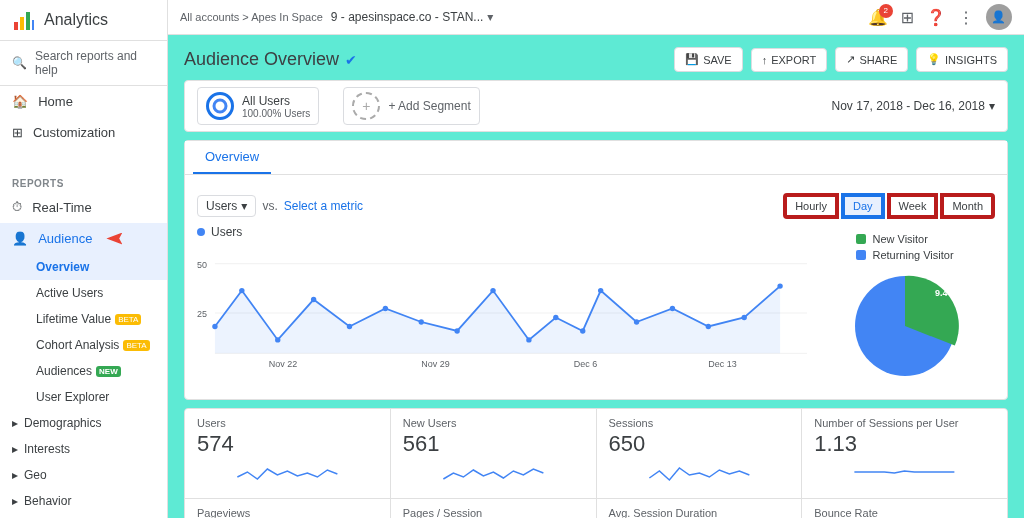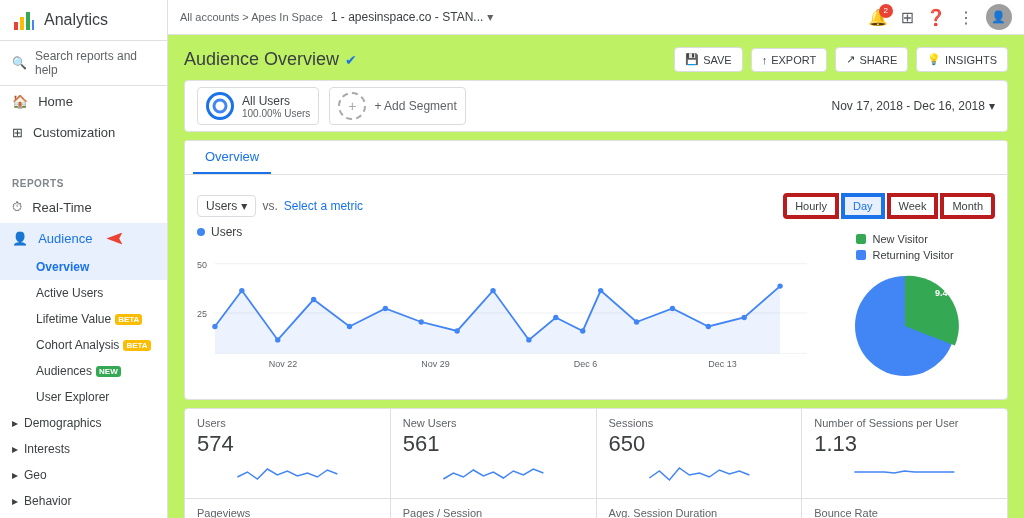--- a/index.html
+++ b/index.html
@@ -62,21 +62,21 @@
     .sidebar-sub-item {
       display: flex;
       align-items: center;
       padding: 6px 12px 6px 36px;
       cursor: pointer;
       font-size: 12px;
       color: #3c4043;
     }
     .sidebar-sub-item.active { color: #1a73e8; font-weight: 600; background: #e8f0fe; }
     .badge-new { background: #34a853; color: #fff; font-size: 8px; font-weight: bold; border-radius: 3px; padding: 1px 3px; margin-left: 4px; }
-    .badge-beta { background: #fbbc04; color: #fff; font-size: 8px; font-weight: bold; border-radius: 3px; padding: 1px 3px; margin-left: 4px; }
+    .badge-beta { background: #fbbc04; color: #fff; font-size: 8px; font-weight: normal; border-radius: 3px; padding: 1px 3px; margin-left: 4px; }
     .sidebar-collapse-item {
       display: flex;
       align-items: center;
       padding: 6px 12px;
       cursor: pointer;
       font-size: 12px;
       color: #3c4043;
       gap: 6px;
     }
     .arrow-red {
@@ -123,21 +123,21 @@
       align-items: center;
       justify-content: center;
     }
     .avatar { width: 26px; height: 26px; border-radius: 50%; background: #bdbdbd; overflow: hidden; cursor: pointer; }
 
     
     #content {
       flex: 1;
       overflow-y: auto;
       padding: 12px 16px;
-      background: #bef264;
+      background: #5eead4;
     }
     .content-header {
       display: flex;
       align-items: center;
       justify-content: space-between;
       margin-bottom: 8px;
     }
     .content-title {
       font-size: 18px;
       font-weight: 400;
@@ -177,21 +177,21 @@
     .segment-bar {
       display: flex;
       align-items: center;
       justify-content: space-between;
       background: #fff;
       border: 1px solid #e0e0e0;
       border-radius: 4px;
       padding: 6px 12px;
       margin-bottom: 8px;
     }
-    .segment-left { display: flex; align-items: center; gap: 10px; }
+    .segment-left { display: flex; align-items: center; gap: 24px; }
     .segment-item {
       display: flex;
       align-items: center;
       gap: 8px;
       padding: 4px 8px;
       border: 1px solid #dadce0;
       border-radius: 4px;
       cursor: pointer;
       font-size: 12px;
     }
@@ -392,21 +392,21 @@
     <span>Discover</span>
   </div>
 </nav>
 
 <div id="main">
 
   <div id="topbar">
     <div class="topbar-breadcrumb">
       <span style="font-size:11px; color:#5f6368;">All accounts &gt; Apes In Space</span>
       <span></span>
-      <span style="font-size:12px; color:#3c4043;">1 - apesinspace.co - STAN...</span>
+      <span style="font-size:12px; color:#3c4043;">9 - apesinspace.co - STAN...</span>
       <span style="cursor:pointer;">▾</span>
     </div>
     <div class="topbar-icons">
       <div class="topbar-icon-btn" style="position:relative;">
         🔔
         <span class="notif-badge">2</span>
       </div>
       <div class="topbar-icon-btn">⊞</div>
       <div class="topbar-icon-btn">❓</div>
       <div class="topbar-icon-btn">⋮</div>

